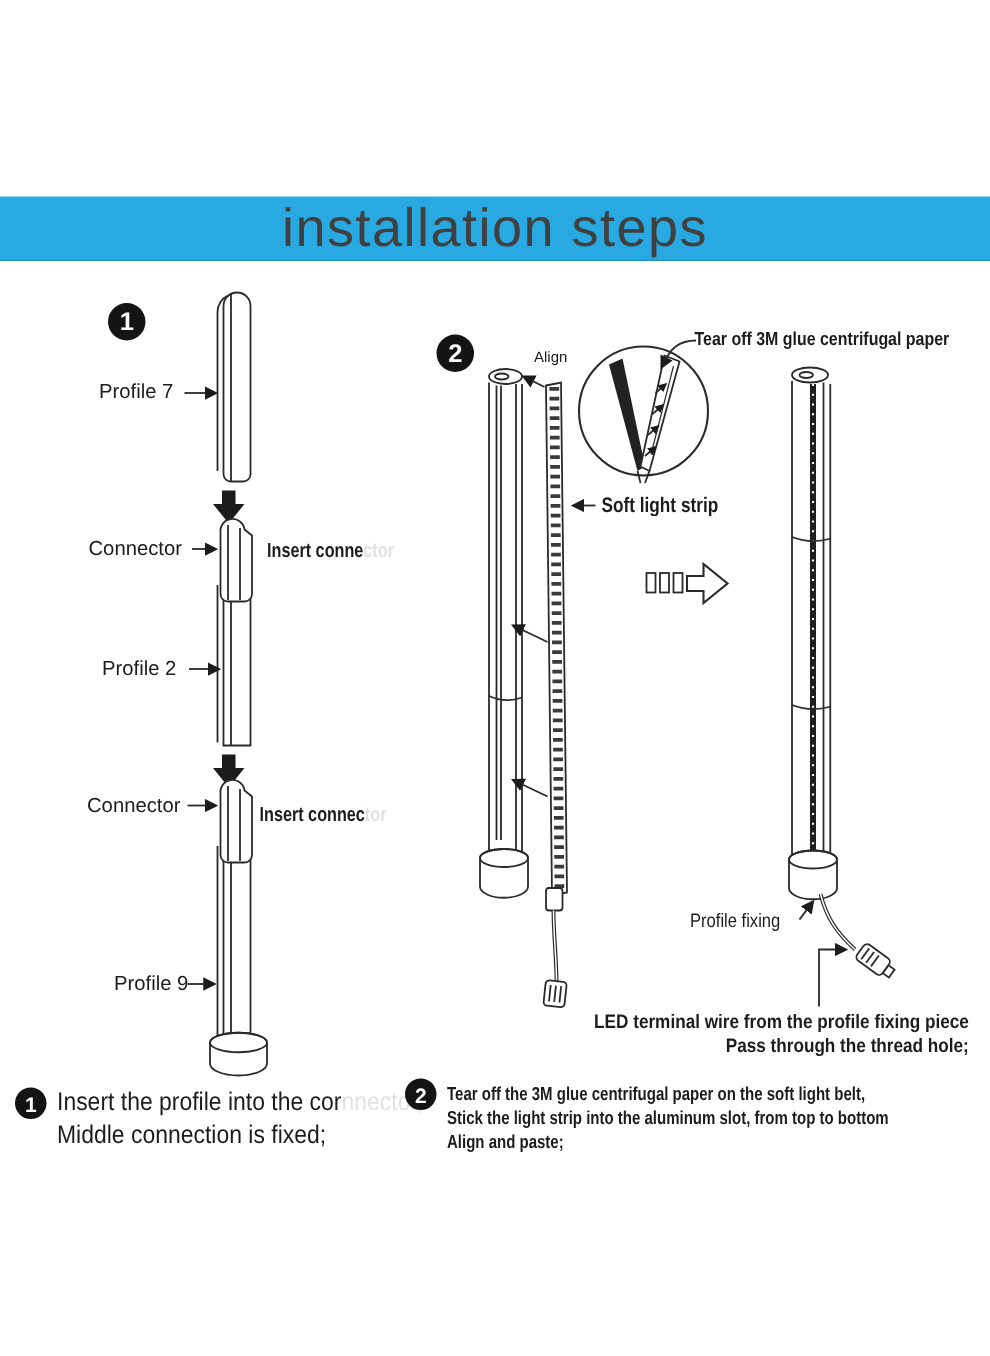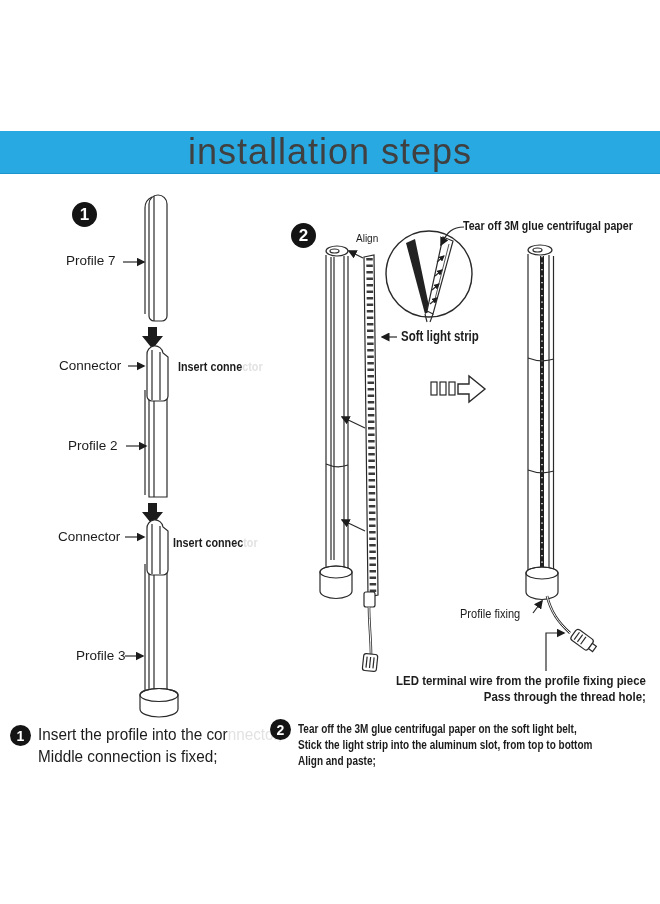--- a/index.html
+++ b/index.html
@@ -171,21 +171,21 @@
   <span class="lbl" style="left:66px;top:253px;">Profile 7</span>
   <span class="lbl" style="left:59px;top:358px;">Connector</span>
   <span class="lbl bold sx80" style="left:178px;top:359px;">
     <span>Insert conne</span><span class="faded">ctor</span>
   </span>
   <span class="lbl" style="left:68px;top:438px;">Profile 2</span>
   <span class="lbl" style="left:58px;top:529px;">Connector</span>
   <span class="lbl bold sx80" style="left:173px;top:535px;">
     <span>Insert connec</span><span class="faded">tor</span>
   </span>
-  <span class="lbl" style="left:76px;top:648px;">Profile 3</span>
+  <span class="lbl" style="left:76px;top:648px;">Profile 9</span>
 
   <span class="lbl" style="left:356px;top:231px;font-size:10px;">Align</span>
   <span class="lbl sx85" style="left:463px;top:218px;font-size:12.5px;font-weight:600;">Tear off 3M glue centrifugal paper</span>
   <span class="lbl bold sx82" style="left:401px;top:328px;font-size:14px;">Soft light strip</span>
   <span class="lbl sx85" style="left:460px;top:606px;font-size:13px;">Profile fixing</span>
   <div class="led-block">
     <div>LED terminal wire from the profile fixing piece</div>
     <div>Pass through the thread hole;</div>
   </div>
 

